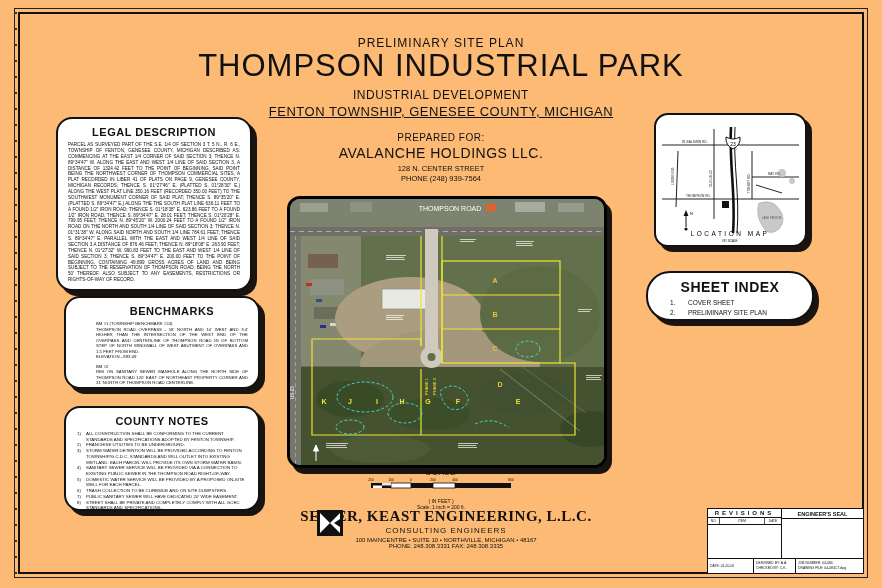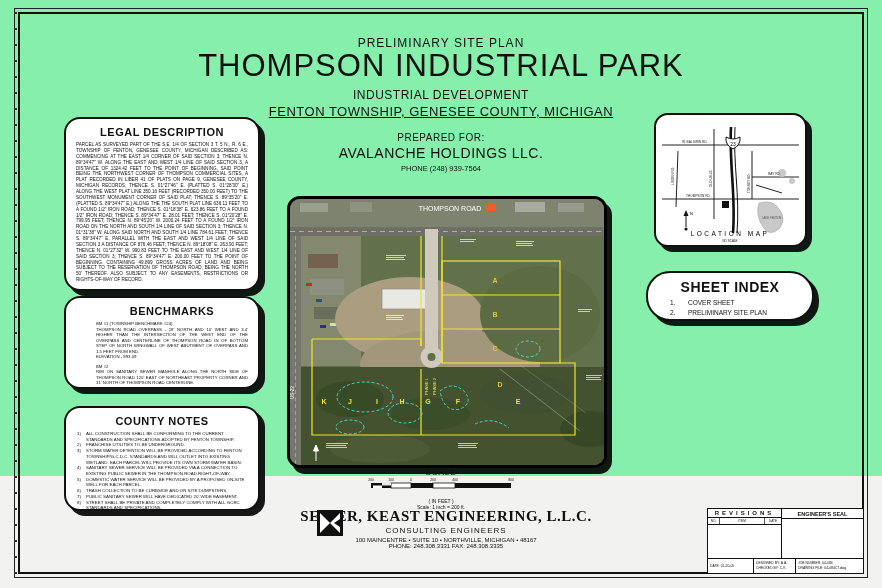--- a/index.html
+++ b/index.html
@@ -1,17 +1,17 @@
 <!DOCTYPE html>
 <html><head>
 <meta charset="utf-8">
 <style>
   * { margin:0; padding:0; box-sizing:border-box; }
   html,body { width:882px; height:588px; background:#f2f2f0; font-family:"Liberation Sans",sans-serif; color:#111; }
-  #sheet { position:absolute; left:0; top:0; width:882px; height:476px; background:#86efac; }
+  #sheet { position:absolute; left:0; top:0; width:882px; height:588px; background:#fdba74; }
   .outer-border { position:absolute; left:14px; top:8px; width:854px; height:570px; border:1px solid #222; }
   .inner-border { position:absolute; left:18px; top:12px; width:846px; height:562px; border:2px solid #111; }
   .ticks { position:absolute; left:14px; top:12px; width:3px; height:562px;
     background:repeating-linear-gradient(180deg,#333 0 2px,transparent 2px 16px); }
 
   .ctr { position:absolute; left:0; width:882px; text-align:center; }
   #t-pre   { top:36px;  font-size:12px; letter-spacing:1px; }
   #t-main  { top:48px;  font-size:31px; letter-spacing:1px; }
   #t-sub1  { top:88px;  font-size:12px; letter-spacing:.5px; }
   #t-sub2  { top:104px; font-size:13px; letter-spacing:.5px;text-decoration:underline; }
@@ -20,21 +20,21 @@
   #prep .p1 { font-size:10px; letter-spacing:.5px; }
   #prep .p2 { font-size:14px; letter-spacing:.5px; margin-top:2px; }
   #prep .p3 { font-size:7.5px; margin-top:3px; line-height:1.3; }
 
   .rbox { position:absolute; background:#fff; border:2px solid #111; border-radius:16px;
           box-shadow:5px 5px 0 rgba(5,5,5,.92); overflow:hidden; }
   .rbox h3 { text-align:center; font-size:11px; font-weight:bold; letter-spacing:.5px; margin:7px 0 4px; }
   .tiny { font-size:4.6px; line-height:1.28; text-align:justify; padding:0 10px; }
   .pre  { white-space:pre-line; }
 
-  #legal { left:64px; top:117px; width:196px; height:174px; }
+  #legal { left:56px; top:117px; width:196px; height:174px; }
   #bench { left:64px; top:296px; width:196px; height:93px;padding-left:20px;  }
   #notes { left:64px; top:406px; width:196px; height:105px; }
   .note-row { display:flex; padding:0 9px 0 11px; font-size:4.4px; line-height:1.3; text-align:left; }
   .note-row .n { width:9px; flex:none; }
 
   #aerial { position:absolute; left:287px; top:196px; width:320px; height:272px;
             border:3px solid #000; border-radius:13px; box-shadow:5px 6px 0 rgba(5,5,5,.92);
             overflow:hidden; background:#5f6f4a; }
 
   #locmap { left:654px; top:113px; width:153px; height:134px; border-radius:14px; }
@@ -79,20 +79,21 @@
 
   <div class="ctr" id="t-pre">PRELIMINARY SITE PLAN</div>
   <div class="ctr" id="t-main">THOMPSON INDUSTRIAL PARK</div>
   <div class="ctr" id="t-sub1">INDUSTRIAL DEVELOPMENT</div>
   <div class="ctr" id="t-sub2">FENTON TOWNSHIP, GENESEE COUNTY, MICHIGAN</div>
 
   <div id="prep">
     <div class="p1">PREPARED FOR:</div>
     <div class="p2">AVALANCHE HOLDINGS LLC.</div>
     <div class="p3">
+      <div>128 N. CENTER STREET</div>
       <div>PHONE (248) 939-7564</div>
     </div>
   </div>
 
   <div class="rbox" id="legal">
     <h3>LEGAL DESCRIPTION</h3>
     <div class="tiny">PARCEL AS SURVEYED  PART OF THE S.E. 1/4 OF SECTION 3 T. 5 N., R. 6 E., TOWNSHIP OF FENTON, GENESEE COUNTY, MICHIGAN DESCRIBED AS: COMMENCING AT THE EAST 1/4 CORNER OF SAID SECTION 3; THENCE N. 89°34'47" W. ALONG THE EAST AND WEST 1/4 LINE OF SAID SECTION 3, A DISTANCE OF 1324.42 FEET TO THE POINT OF BEGINNING, SAID POINT BEING THE NORTHWEST CORNER OF THOMPSON COMMERCIAL SITES, A PLAT RECORDED IN LIBER 41 OF PLATS ON PAGE 9, GENESEE COUNTY, MICHIGAN RECORDS; THENCE S. 01°27'46" E. (PLATTED S. 01°28'30" E.) ALONG THE WEST PLAT LINE 350.16 FEET (RECORDED 350.00 FEET) TO THE SOUTHWEST MONUMENT CORNER OF SAID PLAT; THENCE S. 89°35'20" E. (PLATTED S. 89°34'47" E.) ALONG THE THE SOUTH PLAT LINE 636.11 FEET TO A FOUND 1/2" IRON ROAD; THENCE S. 01°18'38" E. 623.86 FEET TO A FOUND 1/2" IRON ROAD; THENCE S. 89°34'47" E. 28.01 FEET; THENCE S. 01°20'28" E. 799.95 FEET; THENCE N. 89°45'20" W. 2000.24 FEET TO A FOUND 1/2" IRON ROAD ON THE NORTH AND SOUTH 1/4 LINE OF SAID SECTION 3; THENCE N. 01°31'38" W. ALONG SAID NORTH AND SOUTH 1/4 LINE 784.61 FEET; THENCE S. 89°34'47" E. PARALLEL WITH THE EAST AND WEST 1/4 LINE OF SAID SECTION 3 A DISTANCE OF 876.46 FEET; THENCE N. 89°18'08" E. 263.90 FEET; THENCE N. 01°27'32" W. 990.83 FEET TO THE EAST AND WEST 1/4 LINE OF SAID SECTION 3; THENCE S. 89°34'47" E. 200.00 FEET TO THE POINT OF BEGINNING. CONTAINING 49.899 GROSS ACRES OF LAND AND BEING SUBJECT TO THE RESERVATION OF THOMPSON ROAD, BEING THE NORTH 50' THEREOF. ALSO SUBJECT TO ANY EASEMENTS, RESTRICTIONS OR RIGHTS-OF-WAY OF RECORD.</div>
   </div>
 
   <div class="rbox" id="bench">

